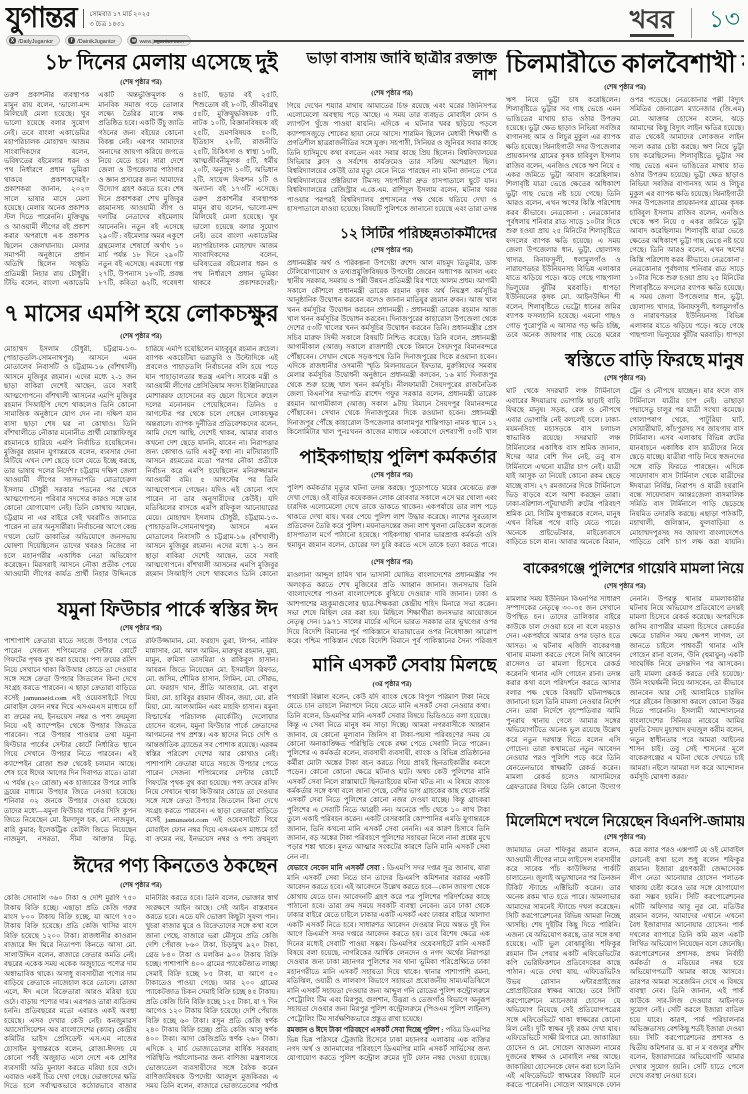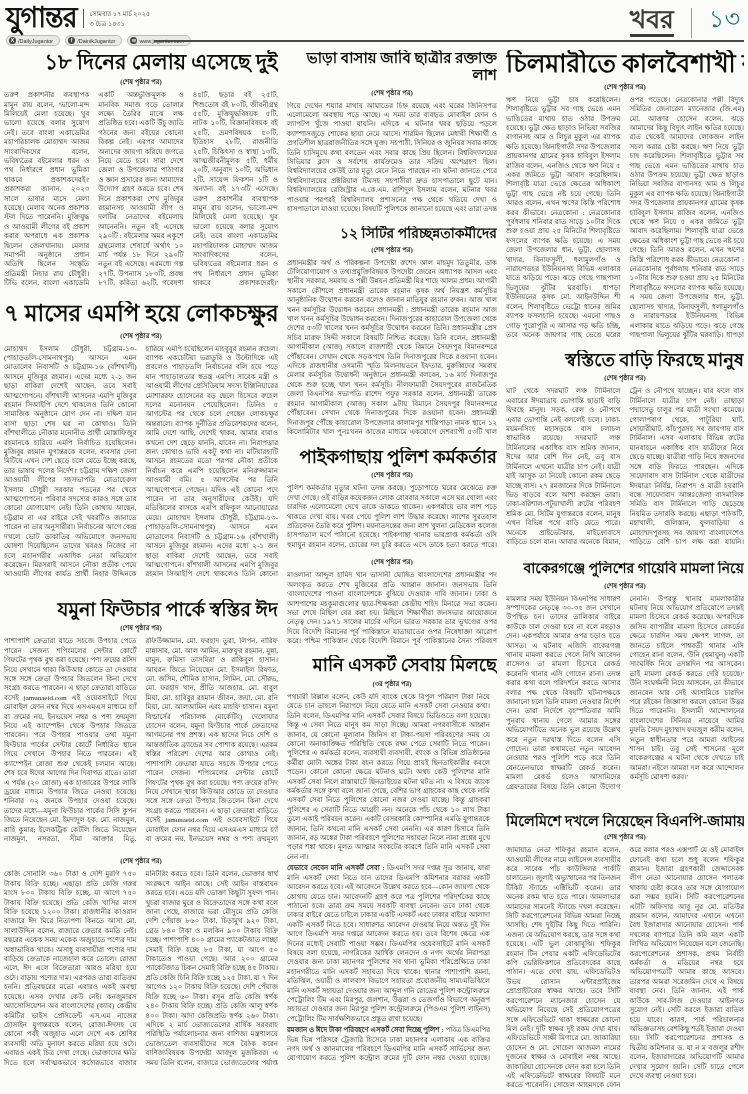--- a/index.html
+++ b/index.html
@@ -86,20 +86,21 @@
         <h2 class="headline" style="font-size:23px">৭ মাসের এমপি হয়ে লোকচক্ষুর আড়ালে</h2>
         <div class="cont">(শেষ পৃষ্ঠার পর)</div>
         <div class="story-body cols2" style="height:242px">মোহাম্মদ ইসলাম চৌধুরী, চট্টগ্রাম-১৩-(পাহাড়তলি-সোমনাথপুর) আসনে এমন মোতালেব নিবাসটি ও চট্টগ্রাম-১৬ (বাঁশখালী) আসনে মুজিবুর রহমান। এদের মধ্যে ২-১ জন ছাড়া বাকিরা দেশেই আছেন, তবে সবাই আত্মগোপনে। বাঁশখালী আসনের এমপি মুজিবুর রহমান সিআইপি দেশে থাকলেও তিনি কোনো সামাজিক অনুষ্ঠানে যোগ দেন না। দক্ষিণ যান বাসা ছাড়া শেষ ঘর না কোথাও। তিনি বাঁশখালীতে নৌকার মনোনীত প্রার্থী মোস্তাফিজুর রহমানকে হারিয়ে এমপি নির্বাচিত হয়েছিলেন। মুজিবুর রহমান যুগান্তরকে বলেন, ব্যবসার দেনা মিটিয়ে এখন দেশ ছেড়ে চলে যেতে ইচ্ছে করছে, তার ভাষায় 'দলের নির্দেশ।' চট্টগ্রাম দক্ষিণ জেলা আওয়ামী লীগের সহসভাপতি মোতাহেরুল ইসলাম চৌধুরী সরকার পতনের পর থেকে আত্মগোপনে। পরিবার সদস্যের কারও সঙ্গে তার কোনো যোগাযোগ নেই। তিনি কোথায় আছেন, চট্টগ্রাম না এর বাইরে সেই খবরটিও জানাতে পারেন না তার অনুসারীরা। নির্বাচনের আগে কেন্দ্র দখলে ভোট ডাকাতির অভিযোগে জনসভায় ঘোষণা দিয়েছিলেন তাদের খবরও নিজের না হলে মহানগরীর একাধিক নেতা অভিযোগ করেছেন। মিরসরাই আসনে নৌকা প্রতীক পেয়ে আওয়ামী লীগের কার্যত প্রার্থী নিহার উদ্দিনকে হারিয়ে এমপি হয়েছিলেন মাহবুবুর রহমান রুহেল। ব্যাপক একচেটিয়া ভরাডুবি ও উল্টোদিকে এই প্রবলেও পাহাড়তলি নির্বাচনের বলি হয়ে পড়ে যান পাহাড়ালতার স্বতন্ত্র এমপি। সাবেক মন্ত্রী ও আওয়ামী লীগের প্রেসিডিয়াম সদস্য ইঞ্জিনিয়ারের মোশাররফ হোসেনের বড় ছেলে হিসেবে রুহেল দলের মনোনয়ন পেয়েছিলেন। তিনিও ৫ আগস্টের পর থেকে চলে গেছেন লোকচক্ষুর অন্তরালে। ব্যাপক দুর্নীতির প্রতিবেশকদের বলেন, আমি দেশে আছি, দেশেই থাকব, আমার বাবাও কখনো দেশ ছেড়ে যাননি, যাবেন না। নিরাপত্তার জন্য কোথাও ভাবি একটু কথা না। মটিয়ারহাটি আসনে রহমতের মতো পরপর নৌকা প্রতীকে নির্বাচন করে এমপি হয়েছিলেন মনিরুজ্জামান আওয়ামী বমি। ৫ আগস্টের পর তিনি আত্মগোপনে গেছেন। যদিও এই কোনো পদে পারেন না তার অনুসারীদের কেউই। যদি মতিঝিলের বাসকে এমপি রফিকুল আনোয়ারের মেয়ে। মোহাম্মদ ইসলাম চৌধুরী, চট্টগ্রাম-১৩-(পাহাড়তলি-সোমনাথপুর) আসনে এমন মোতালেব নিবাসটি ও চট্টগ্রাম-১৬ (বাঁশখালী) আসনে মুজিবুর রহমান। এদের মধ্যে ২-১ জন ছাড়া বাকিরা দেশেই আছেন, তবে সবাই আত্মগোপনে। বাঁশখালী আসনের এমপি মুজিবুর রহমান সিআইপি দেশে থাকলেও তিনি কোনো সামাজিক অনুষ্ঠানে যোগ দেন না। দক্ষিণ যান বাসা ছাড়া শেষ ঘর না কোথাও। তিনি বাঁশখালীতে নৌকার মনোনীত প্রার্থী মোস্তাফিজুর রহমানকে হারিয়ে এমপি নির্বাচিত হয়েছিলেন। মুজিবুর রহমান যুগান্তরকে বলেন, ব্যবসার দেনা মিটিয়ে এখন দেশ ছেড়ে চলে যেতে ইচ্ছে করছে, তার ভাষায় 'দলের নির্দেশ।' চট্টগ্রাম দক্ষিণ জেলা আওয়ামী লীগের সহসভাপতি মোতাহেরুল ইসলাম চৌধুরী সরকার পতনের পর থেকে আত্মগোপনে। পরিবার সদস্যের কারও সঙ্গে তার কোনো যোগাযোগ নেই। তিনি কোথায় আছেন, চট্টগ্রাম না এর বাইরে সেই খবরটিও জানাতে পারেন না তার অনুসারীরা। নির্বাচনের আগে কেন্দ্র দখলে ভোট ডাকাতির অভিযোগে জনসভায় ঘোষণা দিয়েছিলেন তাদের খবরও নিজের না হলে মহানগরীর একাধিক নেতা অভিযোগ করেছেন। মিরসরাই আসনে নৌকা প্রতীক পেয়ে আওয়ামী লীগের কার্যত প্রার্থী নিহার উদ্দিনকে হারিয়ে এমপি হয়েছিলেন মাহবুবুর রহমান রুহেল। ব্যাপক একচেটিয়া ভরাডুবি ও উল্টোদিকে এই প্রবলেও পাহাড়তলি নির্বাচনের বলি হয়ে পড়ে যান পাহাড়ালতার স্বতন্ত্র এমপি। সাবেক মন্ত্রী ও আওয়ামী লীগের প্রেসিডিয়াম সদস্য ইঞ্জিনিয়ারের মোশাররফ হোসেনের বড় ছেলে হিসেবে রুহেল দলের মনোনয়ন পেয়েছিলেন। তিনিও ৫ আগস্টের পর থেকে চলে গেছেন লোকচক্ষুর অন্তরালে। ব্যাপক দুর্নীতির প্রতিবেশকদের বলেন, আমি দেশে আছি, দেশেই থাকব, আমার বাবাও কখনো দেশ ছেড়ে যাননি, যাবেন না। নিরাপত্তার জন্য কোথাও ভাবি একটু কথা না। মটিয়ারহাটি আসনে রহমতের মতো পরপর নৌকা প্রতীকে নির্বাচন করে এমপি হয়েছিলেন মনিরুজ্জামান আওয়ামী বমি। ৫ আগস্টের পর তিনি আত্মগোপনে গেছেন। যদিও এই কোনো পদে পারেন না তার অনুসারীদের কেউই। যদি মতিঝিলের বাসকে এমপি রফিকুল আনোয়ারের মেয়ে।</div>
       </article>
       <article class="story" style="margin-top:12px">
         <h2 class="headline" style="font-size:19px">যমুনা ফিউচার পার্কে স্বস্তির ঈদ</h2>
         <div class="cont">(শেষ পৃষ্ঠার পর)</div>
         <div class="story-body cols2" style="height:212px">পাশাপাশি ক্রেতারা যাতে সহজে উপহার পেতে পারেন সেজন্য শপিংমলের সেন্টার কোর্টে গিফটের পৃথক বুথ করা হয়েছে। পণ্য ক্রয়ের রসিদ নিয়ে সেখানে থাকা কিউআর কোডে তা দেওয়ার সঙ্গে সঙ্গে ক্রেতা উপহার জিতলেন কিনা দেখে সংগ্রহ করতে পারবেন। এ ছাড়া ক্রেতারা বাড়িতে বসেই jamunaeid.com এই ওয়েবসাইটে গিয়ে মোবাইল ফোন নম্বর দিয়ে এসএমএস মাধ্যমে হ্যাঁ বা ক্রমের নয়, ইনভয়েস নম্বর ও পণ্য ক্রয়মূল্য নিয়ে এই ক্যাম্পেইন থেকে উপহার জিততে পারবেন। পরে উপহার পাওয়ার তথা যমুনা ফিউচার পার্কের সেন্টার কোর্টে নির্ধারিত স্থানে গিয়ে সেখানে উপহার নিতে পারবেন। এই ক্যাম্পেইন রোজা শুরু থেকেই চলমান আছে। শেষ হবে ঈদের আগের দিন দিবাগত রাতে। তারা এ পর্যন্ত (২০ রোজা) এক হাজারের উপরে লাকি ড্রয়ের মাধ্যমে উপহার জিতে নেওয়া হয়েছে। শনিবার ৩২ জনকে উপহার দেওয়া হয়েছে। তাদের মধ্যে—যমুনা ফিউচার পার্কের সিসি কুপন জিতে নিয়েছেন মো. ইমদাদুল হক, মো. নাজমুল, রাহি কুমার; ইলেকট্রিক কেটলি জিতে নিয়েছেন নাজমুল, নসরতা, সীমা আক্তার মিতু, রফিউজ্জামান, মো. ফরহাদ তুরা, লিপন, নারিফ মান্নাসাব, মো. আল আমিন, মারুফুর রহমান, মুন্না, মামুন, রুমিসা তাসমিরা ও রাকিবুল হাসান। আয়রন জিতে নিয়েছেন মো. ইসমাইল রিফাত, মো. জসিম, শৌমিক হাসান, লিমিন, মো. সৌরভ, মো. ফরহাদ খান, প্রীতি আজহার, মো. বাবুল মিয়া, মো. হাবিবুর রহমান জীবন, জয়া, মো. রনি মিয়া, মো. আলআমিন এবং মাহফি হাসান। যমুনা বিল্ডার্সের পরিচালক (মার্কেটিং) দেলোয়ার হোসেন বলেন, যমুনা ফিউচার পার্কে ক্রেতাদের আগমনের পথ প্রশস্ত। এক ছাদের নিচে দেশি ও আন্তর্জাতিক ব্র্যান্ডের সব পোশাক রয়েছে। এরকম স্বস্তির পরিবেশ দেশের আর কোথাও নেই। পাশাপাশি ক্রেতারা যাতে সহজে উপহার পেতে পারেন সেজন্য শপিংমলের সেন্টার কোর্টে গিফটের পৃথক বুথ করা হয়েছে। পণ্য ক্রয়ের রসিদ নিয়ে সেখানে থাকা কিউআর কোডে তা দেওয়ার সঙ্গে সঙ্গে ক্রেতা উপহার জিতলেন কিনা দেখে সংগ্রহ করতে পারবেন। এ ছাড়া ক্রেতারা বাড়িতে বসেই jamunaeid.com এই ওয়েবসাইটে গিয়ে মোবাইল ফোন নম্বর দিয়ে এসএমএস মাধ্যমে হ্যাঁ বা ক্রমের নয়, ইনভয়েস নম্বর ও পণ্য ক্রয়মূল্য নিয়ে এই ক্যাম্পেইন থেকে উপহার জিততে পারবেন। পরে উপহার পাওয়ার তথা যমুনা ফিউচার পার্কের সেন্টার কোর্টে নির্ধারিত স্থানে গিয়ে সেখানে উপহার নিতে পারবেন। এই ক্যাম্পেইন রোজা শুরু থেকেই চলমান আছে। শেষ হবে ঈদের আগের দিন দিবাগত রাতে। তারা এ পর্যন্ত (২০ রোজা) এক হাজারের উপরে লাকি ড্রয়ের মাধ্যমে উপহার জিতে নেওয়া হয়েছে। শনিবার ৩২ জনকে উপহার দেওয়া হয়েছে। তাদের মধ্যে—যমুনা ফিউচার পার্কের সিসি কুপন জিতে নিয়েছেন মো. ইমদাদুল হক, মো. নাজমুল, রাহি কুমার; ইলেকট্রিক কেটলি জিতে নিয়েছেন নাজমুল, নসরতা, সীমা আক্তার মিতু, রফিউজ্জামান, মো. ফরহাদ তুরা, লিপন, নারিফ মান্নাসাব, মো. আল আমিন, মারুফুর রহমান, মুন্না, মামুন, রুমিসা তাসমিরা ও রাকিবুল হাসান। আয়রন জিতে নিয়েছেন মো. ইসমাইল রিফাত, মো. জসিম, শৌমিক হাসান, লিমিন, মো. সৌরভ, মো. ফরহাদ খান, প্রীতি আজহার, মো. বাবুল মিয়া, মো. হাবিবুর রহমান জীবন, জয়া, মো. রনি মিয়া, মো. আলআমিন এবং মাহফি হাসান। যমুনা বিল্ডার্সের পরিচালক (মার্কেটিং) দেলোয়ার হোসেন বলেন, যমুনা ফিউচার পার্কে ক্রেতাদের আগমনের পথ প্রশস্ত। এক ছাদের নিচে দেশি ও আন্তর্জাতিক ব্র্যান্ডের সব পোশাক রয়েছে। এরকম স্বস্তির পরিবেশ দেশের আর কোথাও নেই।</div>
       </article>
       <article class="story">
+        <h2 class="headline" style="font-size:19px">ঈদের পণ্য কিনতেও ঠকছেন</h2>
         <div class="cont">(শেষ পৃষ্ঠার পর)</div>
         <div class="story-body cols2" style="height:198px">কেজি সোনালি ৩৬০ টাকা ও দেশি মুরগি ৭৫০ টাকায় বিক্রি হচ্ছে। এছাড়া প্রতি কেজি গরুর মাংস ৮০০ টাকায় বিক্রি হচ্ছে, যা আগে ৭৫০ টাকায় বিক্রি হয়েছে। প্রতি কেজি খাসির মাংস বিক্রি হয়েছে ১২০০ টাকা। রাজধানীর কাওরান বাজারে ঈদ ঘিরে নিত্যপণ্য কিনতে আসা মো. সালাউদ্দিন বলেন, বাজারে ক্রেতার কমতি নেই। বছরের একেক সময় একেক অজুহাতে পণ্যের দাম অস্বাভাবিক থাকে। অসাধু ব্যবসায়ীরা পণ্যের দাম বাড়িয়ে ক্রেতাকে নাজেহাল করে তোলে। রোজা এলে, ঈদ এলে বিক্রেতারা আরও মরিয়া হয়ে ওঠে। বাড়ায় পণ্যের দাম। এরপরও তারা ব্যতিক্রম হননি। প্রতিবছরের মতো এবারও একই অবস্থা হয়েছে। এসব দেখার কেউ নেই। কনজুমারস অ্যাসোসিয়েশন অব বাংলাদেশের (ক্যাব) কেন্দ্রীয় কমিটির ভাইস প্রেসিডেন্ট এস.এম নাজের হোসাইন যুগান্তরকে বলেন, রোজা-ঈদসহ যে কোনো পর্বই অজুহাত এলে দেশে এক শ্রেণির ব্যবসায়ী অতি মুনাফা করতে মরিয়া হয়ে ওঠে। এবারও একই চিত্র দেখা গেছে। ভোক্তাদের ক্ষতি দিতে হলে সর্বাত্মকভাবে কঠোরভাবে বাজার মনিটরিং করতে হবে। তিনি বলেন, ভোক্তার স্বার্থ সংরক্ষণে আইন আছে। সেই আইন বাস্তবায়ন করতে হবে। এতে যদি ভোক্তা কিছুটা সুফল পান। খুচরা বাজার ঘুরে ও বিক্রেতাদের সঙ্গে কথা বলে জানা গেছে, বাজারে ভরা মৌসুমে প্রতি কেজি দেশি পেঁয়াজ ৮৬০ টাকা, চিড়ামুখ ৯২০ টাকা, গ্রেড ৮৪০ টাকা ও মলকিন ৯০০ টাকায় বিক্রি হচ্ছে। পাশাপাশি ৪০০ গ্রামের প্যাকেটজাত লাচ্ছা সেমাই বিক্রি হচ্ছে ৮৫ টাকা, যা আগে ৫০ টাকাতেও পাওয়া গেছে। আর ২০০ গ্রামের প্যাকেটজাত চিকন সেমাই বিক্রি হচ্ছে ৪৫ টাকায়। প্রতি কেজি চিনি বিক্রি হচ্ছে ১২৫ টাকা, যা ৭ দিন আগেও ১২০ টাকায় বিক্রি হয়েছে। দেশি পেঁয়াজ বিক্রি হচ্ছে ৬০ টাকা। রসুন প্রতি কেজি স্বর্ণক ২৪০ টাকায় বিক্রি হচ্ছে। প্রতি কেজি আলু স্বর্ণক ৪০০ টাকা। আদা কেজিপ্রতি স্বর্ণক ২৬০ টাকা। এদিকে ২ মার্চ ভোজ্যতেলের বার্ষিক সরবরাহ পরিস্থিতি পর্যালোচনার জন্য বাণিজ্য মন্ত্রণালয়ে ভোজ্যতেল ব্যবসায়ীদের সঙ্গে বৈঠক করেন বাণিজ্যবিষয়ক উপদেষ্টা আবদুল মুজকিবর। এ সময় তিনি বলেন, বাজারে ভোজ্যতেলের পর্যাপ্ত মজুত রয়েছে। তেলের দাম এক পয়সাও বাড়ার সম্ভাবনা নেই। কিন্তু বাজারে সংকট দেখিয়ে ভোজ্যতেলের দাম বাড়িয়ে বিক্রি করা হচ্ছে। এক লিটারের সয়াবিন তেলের বোতলের এমআরপি ১৯০ থেকে ১৯৩ টাকা হলেও পাঁচ লিটারের এমআরপি ৯২০ থেকে ৯৫৩ টাকা। ৭ ডিসেম্বর থেকে এ দর চলছে। সরকারি সংস্থা ট্রেডিং করপোরেশন অব বাংলাদেশের (টিসিবি) হিসাবে, গত এক সপ্তাহে পাঁচ লিটারের এক বোতল সয়াবিন তেলের সর্বনিম্ন দাম ৩০ টাকা বেড়ে বিক্রি হচ্ছে ৮৪৫-৮৫৩ টাকায়। খোলা সয়াবিন তেলের দাম লিটারে বেড়েছে ৭ থেকে ১০ টাকা। বিক্রি হচ্ছে প্রতি লিটার ১৮৫-১৯৩ টাকা দরে। অন্যদিকে খোলা পাম তেলের দাম বেড়েছে ৮ থেকে ১৩ টাকা পর্যন্ত। এই তেল খুচরা বাজারে বিক্রি হচ্ছে ১৬৫-১৬৮ টাকা দরে। জাতীয় ভোক্তা অধিকার সংরক্ষণ অধিদপ্তরের মহাপরিচালক আব্দুল জব্বার মন্ডল বলেন, রোজা ও ঈদ ঘিরে অধিদপ্তরের কর্মকর্তারা সার্বিকভাবে বাজারে তদারকি অব্যাহত রেখেছে। রাজধানীতে প্রতিদিন অন্তত তিন বাজারে তদারকি হয়েছে। প্রতিটি বিভাগীয় অফিস থেকেও কর্মকর্তারা বাজারে ভোক্তাদের তদারকি করছেন। অনিয়ম পেলেই আইনের আওতায় আনা হচ্ছে।</div>
       </article>
     </section>
 
     <section class="colgroup mid">
       <article class="story">
         <h2 class="headline wrap" style="font-size:15px">ভাড়া বাসায় জাবি ছাত্রীর রক্তাক্ত লাশ</h2>
         <div class="cont">(শেষ পৃষ্ঠার পর)</div>
         <div class="story-body cols1" style="height:118px">গিয়ে দেখেন শয্যার মাথায় আঘাতের চিহ্ন রয়েছে এবং ঘরের জিনিসপত্র এলোমেলো অবস্থায় পড়ে আছে। এ সময় তার ব্যবহৃত মোবাইল ফোন ও ল্যাপটপ খুঁজে পাওয়া যায়নি। এদিকে এ ঘটনার খবর ছড়িয়ে পড়লে ক্যাম্পাসজুড়ে শোকের ছায়া নেমে আসে। শারমিন ছিলেন মেধাবী শিক্ষার্থী ও প্রগতিশীল ছাত্ররাজনীতির সঙ্গে যুক্ত। সহপাঠী, সিনিয়র ও জুনিয়র সবার কাছে তিনি হাসিমুখে কথা বলতেন এবং সবার কাছে প্রিয় ছিলেন। বিশ্ববিদ্যালয়ের সিভিয়ার ক্লাস ও সর্বশেষ কার্যক্রমেও তার সক্রিয় অংশগ্রহণ ছিল। বিশ্ববিদ্যালয়ের কেউই তার মৃত্যু মেনে নিতে পারছেন না। ঘটনা জানতে পেরে বিশ্ববিদ্যালয়ের প্রক্টরিয়াল টিমসহ সহপাঠীরা দ্রুত হাসপাতালে ছুটে যান। বিশ্ববিদ্যালয়ের রেজিস্ট্রার এ.কে.এম. রাশিদুল ইসলাম বলেন, ঘটনার খবর পাওয়ার পরপরই বিশ্ববিদ্যালয় প্রশাসনের পক্ষ থেকে খতিয়ে দেখা ও হাসপাতালে যাওয়া হয়েছে। বিষয়টি পুলিশকে জানানো হয়েছে এবং তারা তদন্ত শুরু করেছে। তিনি জানান, ময়নাতদন্তের জন্য লাশ সমিত সোহরাওয়ার্দী মেডিকেল কলেজ হাসপাতাল মর্গে পাঠানো হয়েছে। ঘটনার প্রকৃত রহস্য উদঘাটনে আইনশৃঙ্খলা বাহিনী কাজ করছে এবং বিশ্ববিদ্যালয় প্রশাসন এ বিষয়ে সর্বাত্মক সহযোগিতা করবে। আহসানিয়া ঘাসার ভারপ্রাপ্ত কর্মকর্তা (ওসি) রুবেল হাওলাদার বলেন, আমরা ঘটনাস্থলে রয়েছি। তদন্তের স্বার্থে সিসি ও ভিডিওফুটেজে খবর দেখা হয়েছে। একইসঙ্গে নিশ্চিত কিছু বলা যাচ্ছে না।</div>

